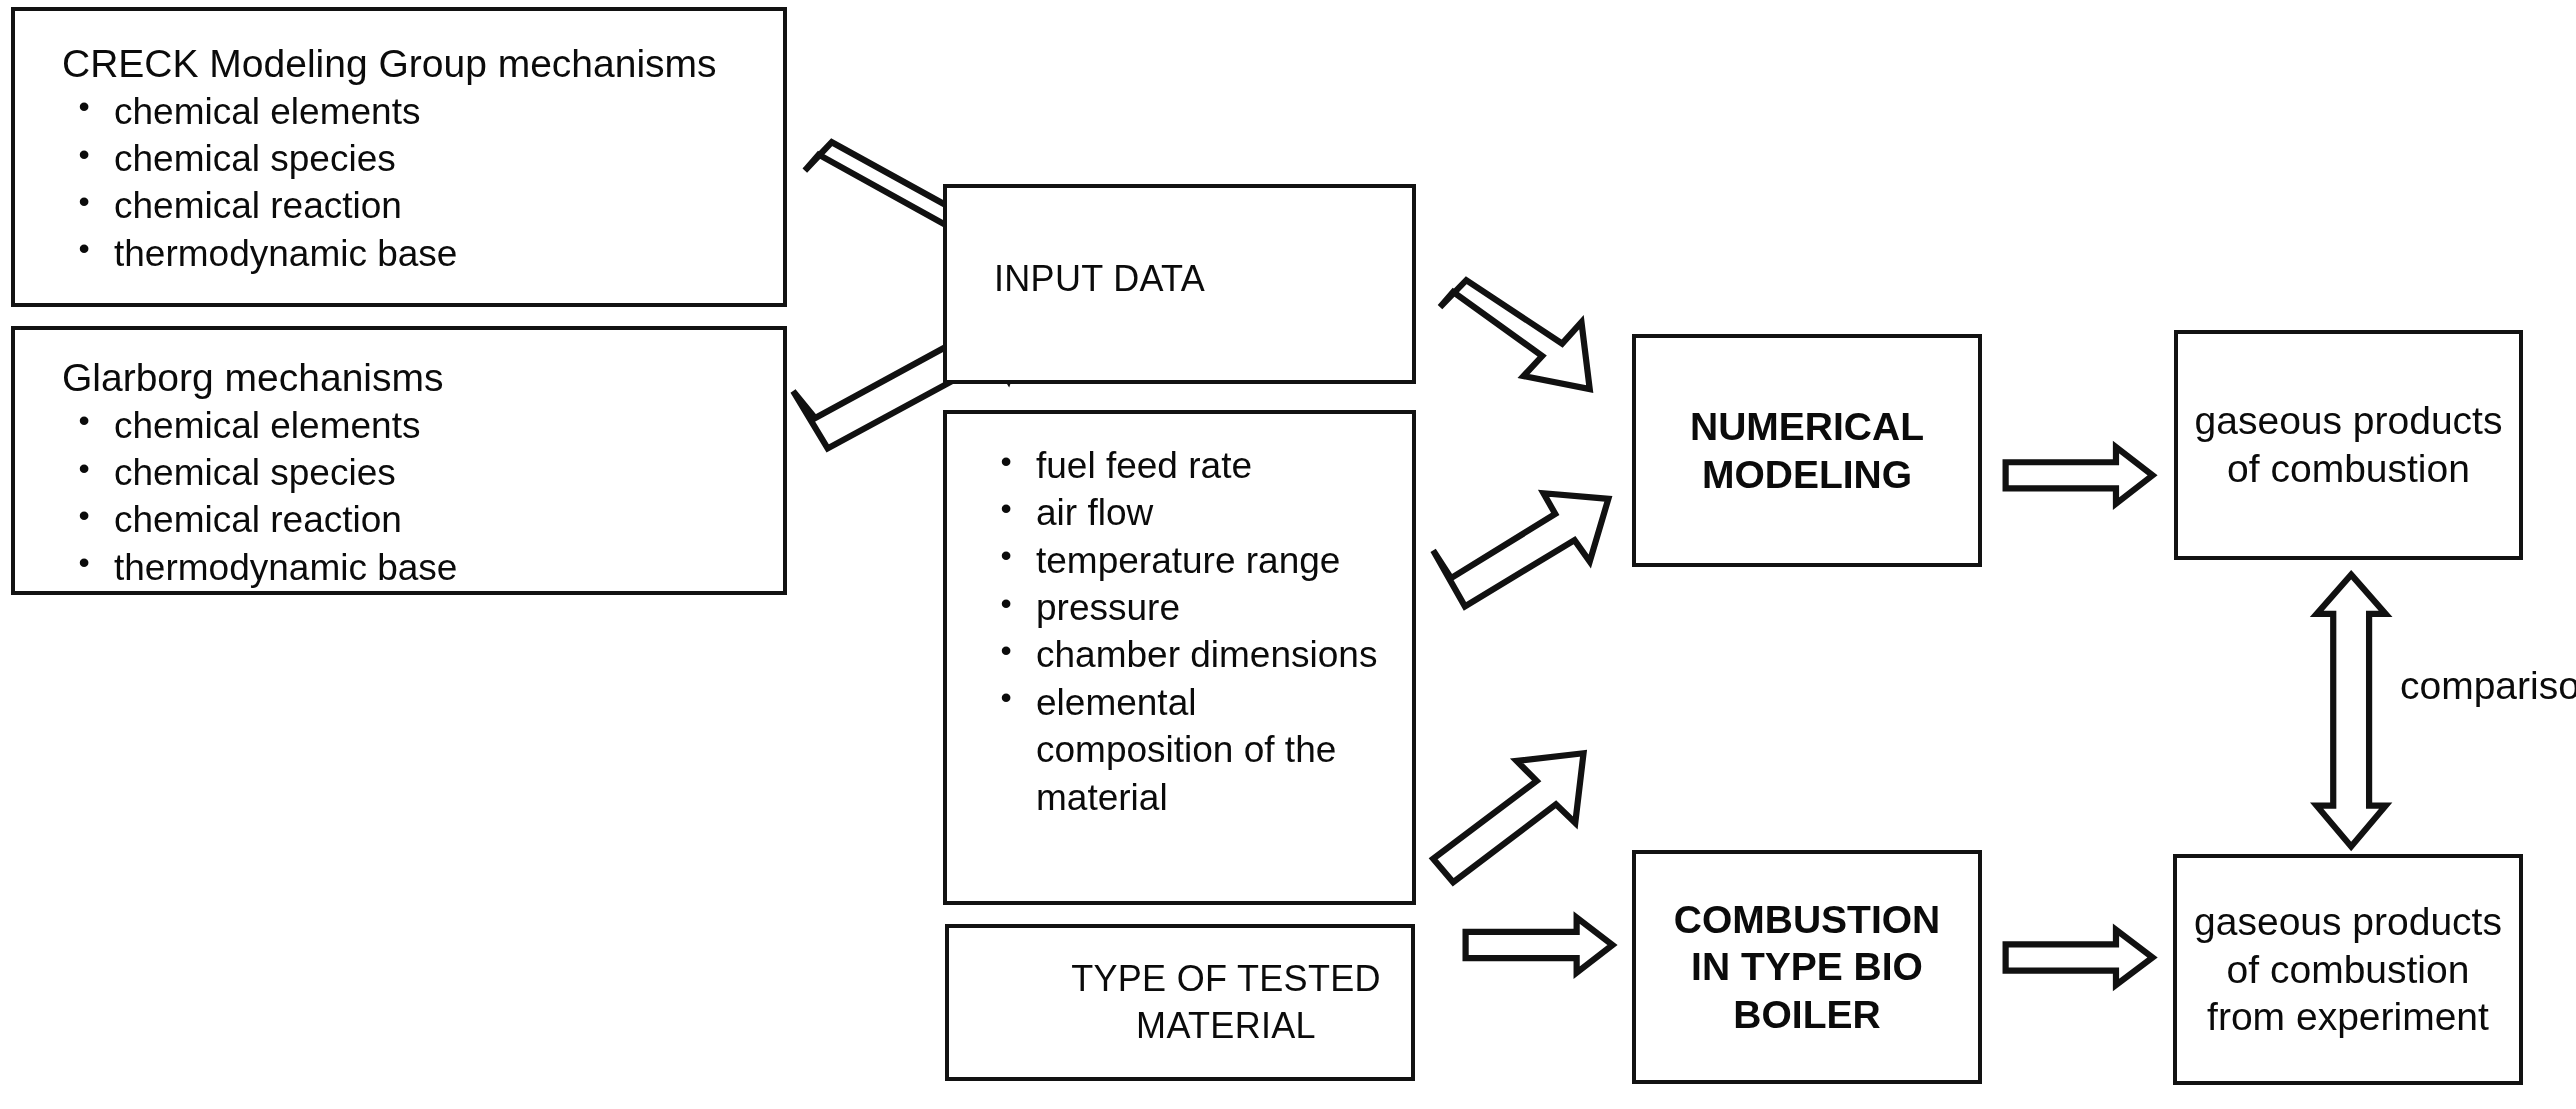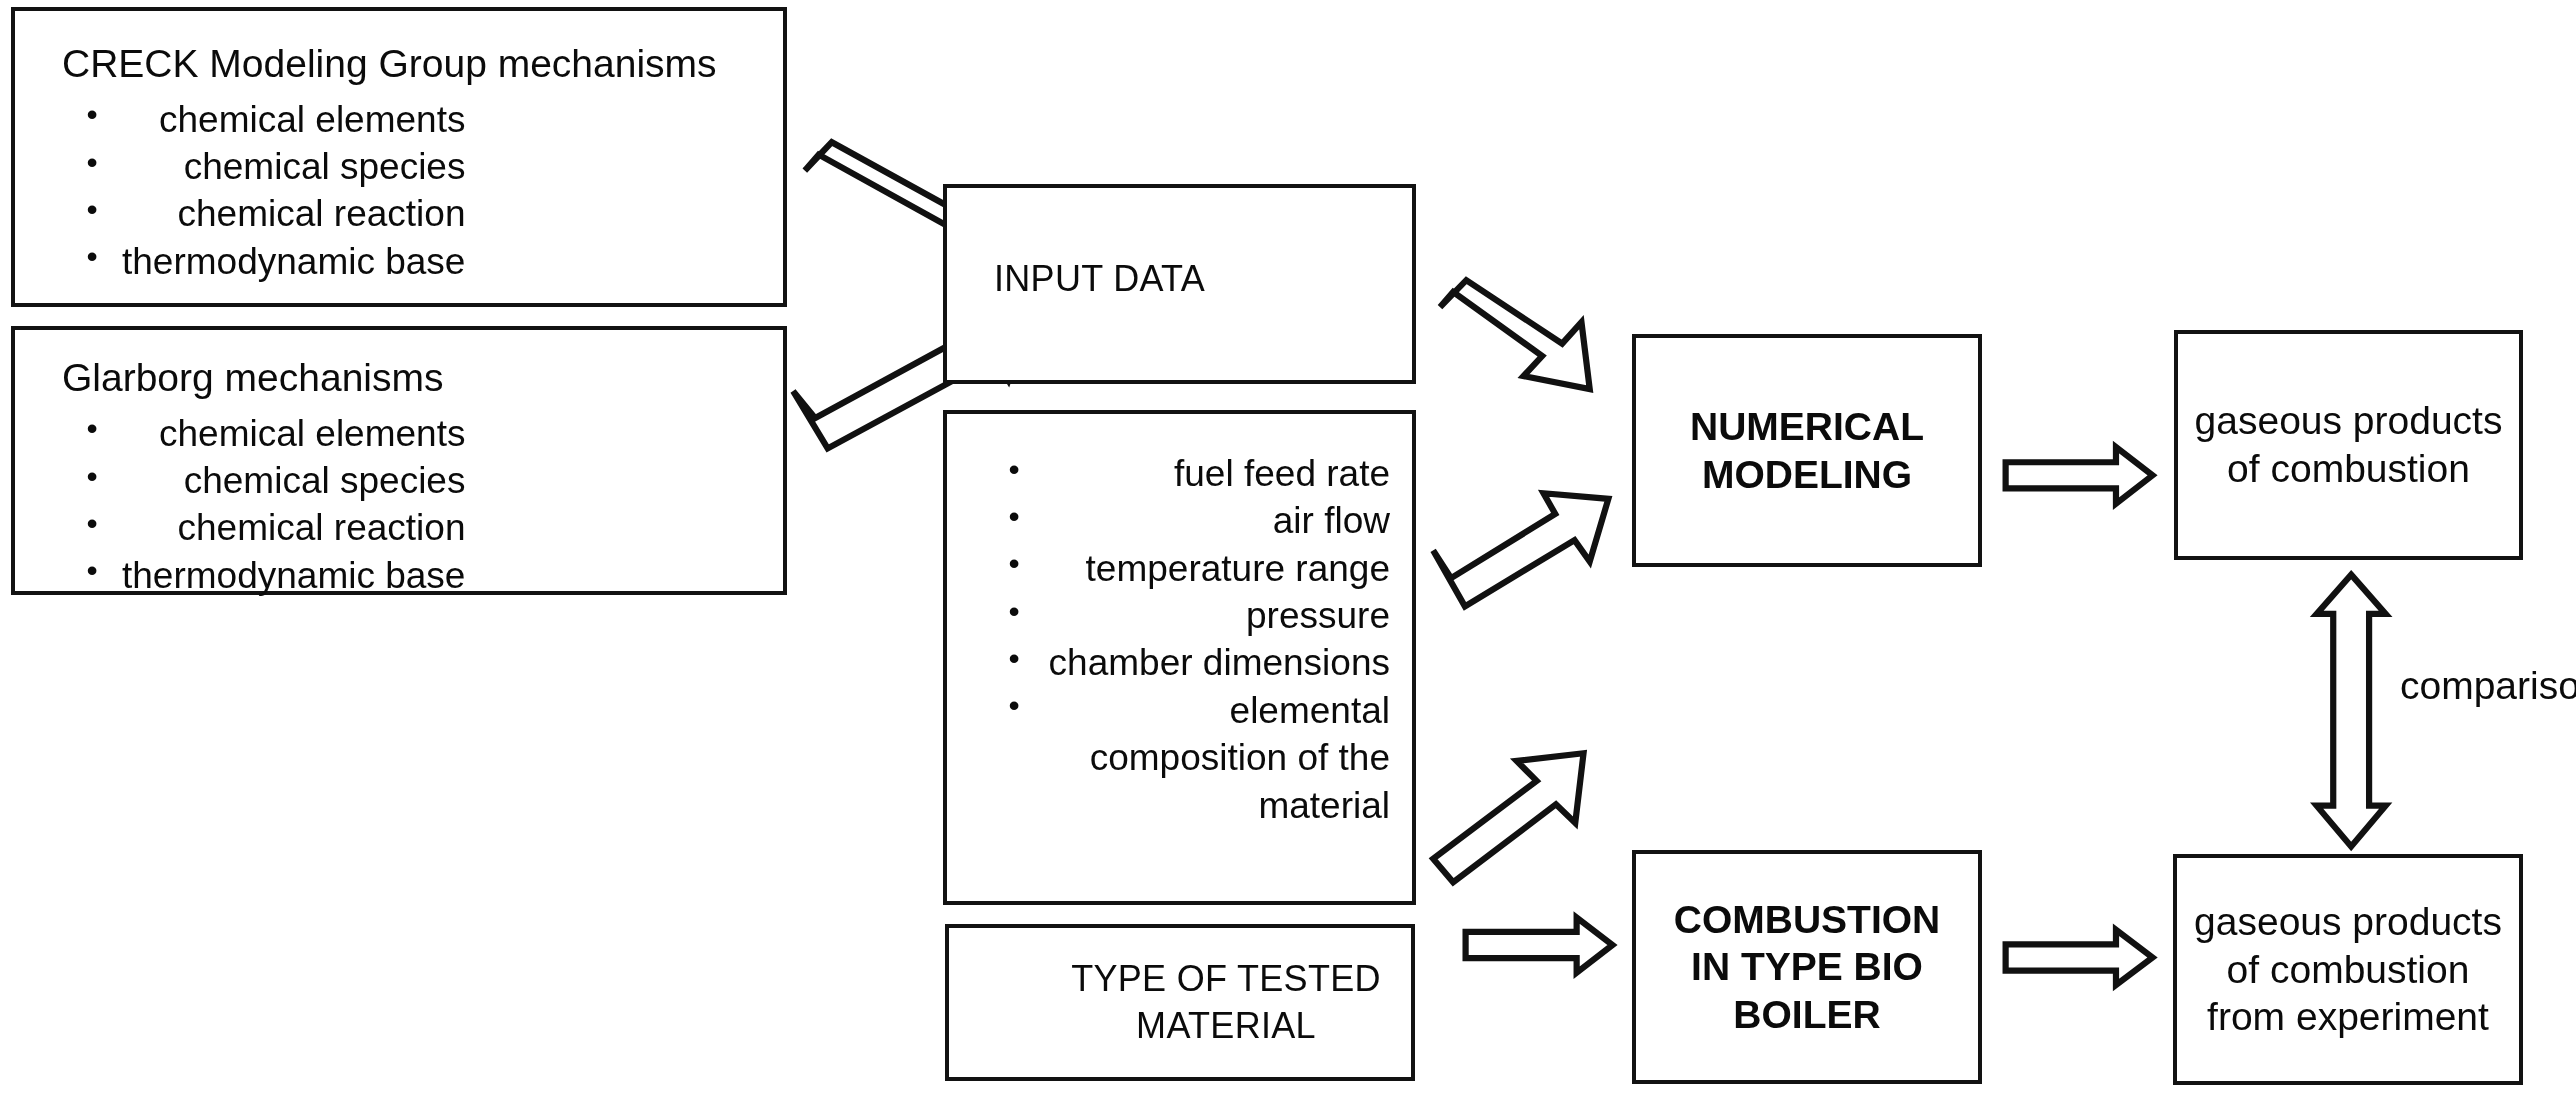--- a/index.html
+++ b/index.html
@@ -3,25 +3,25 @@
 <meta charset="utf-8">
 <style>
   html,body{margin:0;padding:0;background:#ffffff;}
   body{width:2576px;height:1110px;position:relative;overflow:hidden;
        font-family:"Liberation Sans", sans-serif;color:#0b0b0b;}
   #canvas{position:absolute;left:0;top:0;width:2576px;height:1110px;}
   .box{position:absolute;box-sizing:border-box;border:4.1px solid #121212;background:#ffffff;}
   .box-inner{position:absolute;left:0;top:0;width:100%;height:100%;
              display:flex;flex-direction:column;box-sizing:border-box;}
   .center{align-items:center;justify-content:center;text-align:center;}
-  .lefttop{align-items:flex-start;justify-content:flex-start;text-align:right;}
+  .lefttop{align-items:flex-start;justify-content:flex-start;text-align:left;}
   .title{font-size:39px;line-height:1.22;white-space:nowrap;}
   .title-upper{font-size:36px;line-height:1.3;letter-spacing:0.3px;}
   .bold{font-weight:bold;}
-  ul.bullets{list-style:none;margin:8px;padding:0;}
+  ul.bullets{list-style:none;margin:0;padding:0;}
   ul.bullets li{position:relative;font-size:37px;line-height:1.28;padding-left:52px;}
   ul.bullets li::before{content:"\2022";position:absolute;left:16.6px;top:-1.4px;font-size:32px;line-height:1.28;}
   .ml{margin-left:26px;}
   .label{position:absolute;font-size:39px;line-height:1.2;white-space:nowrap;}
   svg.arrows{position:absolute;left:0;top:0;width:2576px;height:1110px;overflow:visible;}
   .ar{fill:#ffffff;stroke:#111111;stroke-width:9;stroke-linejoin:miter;}
 </style>
 </head>
 <body>
 

